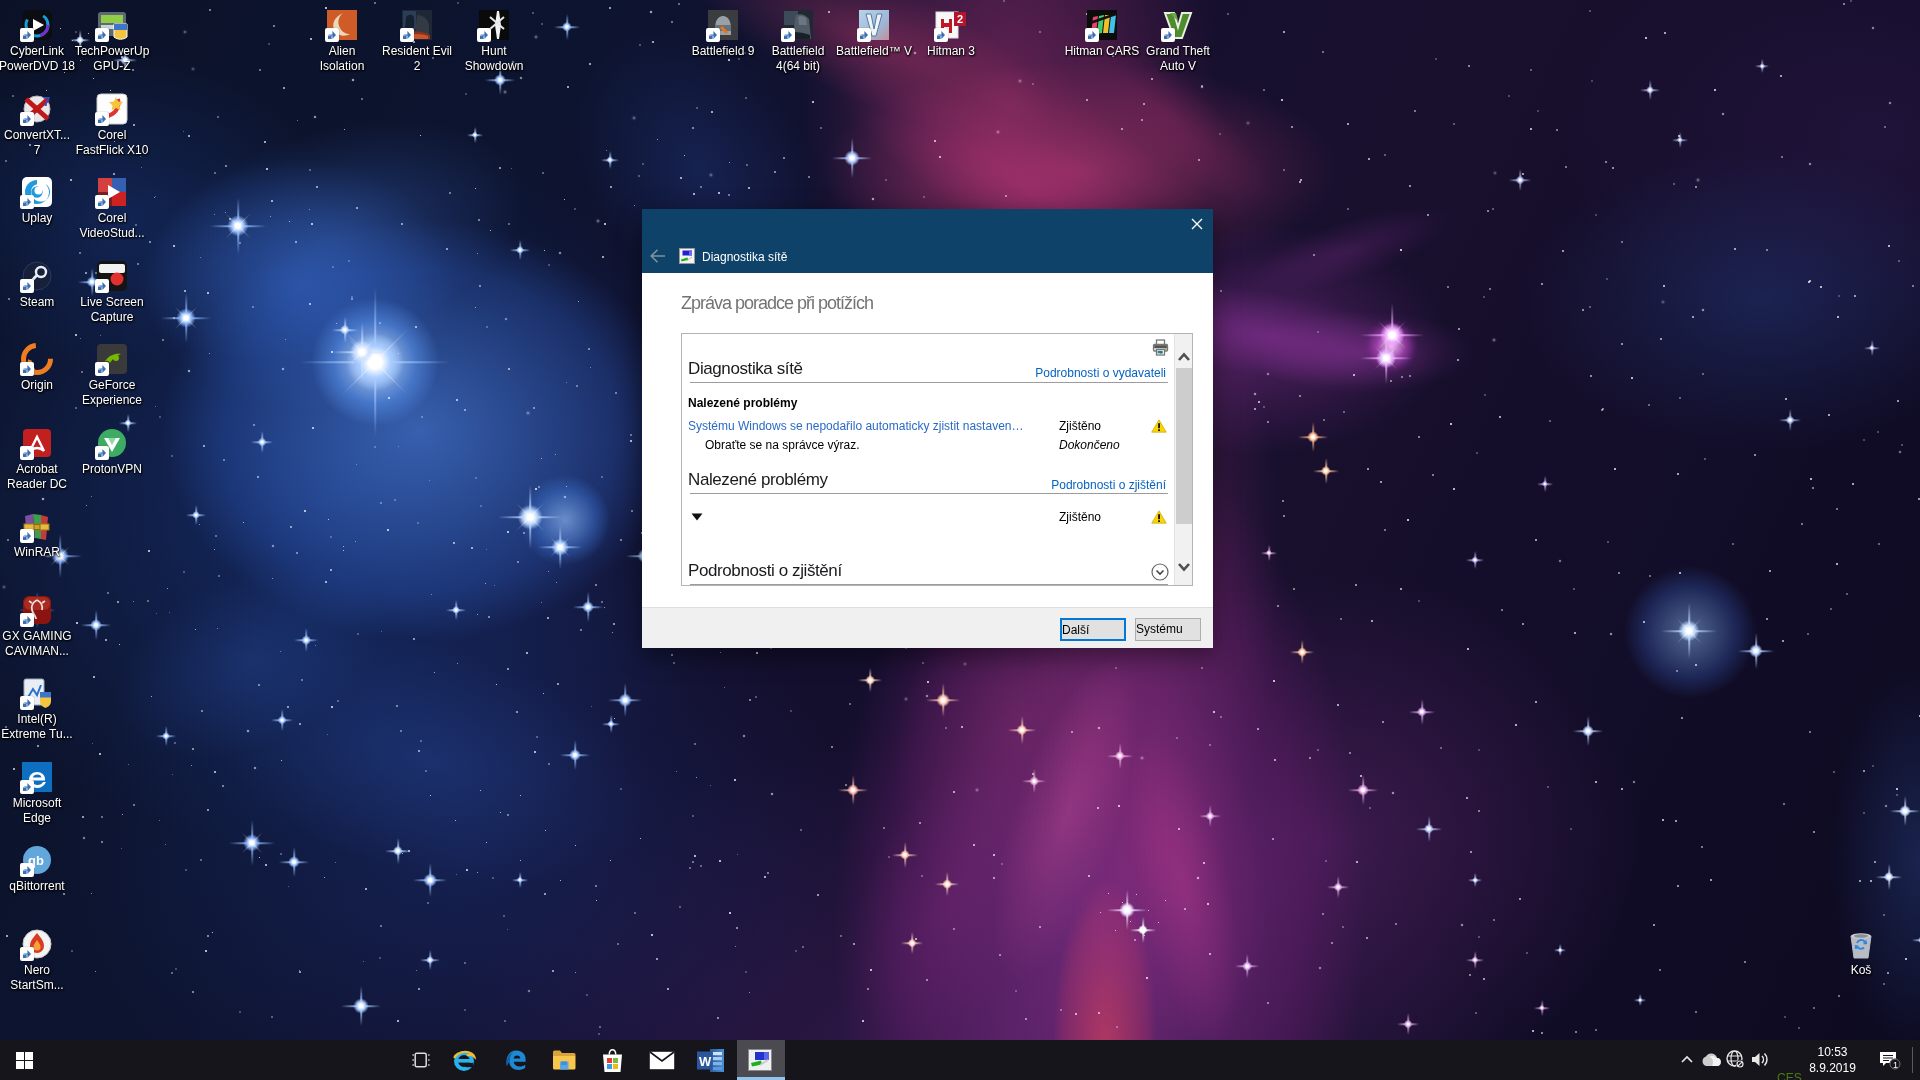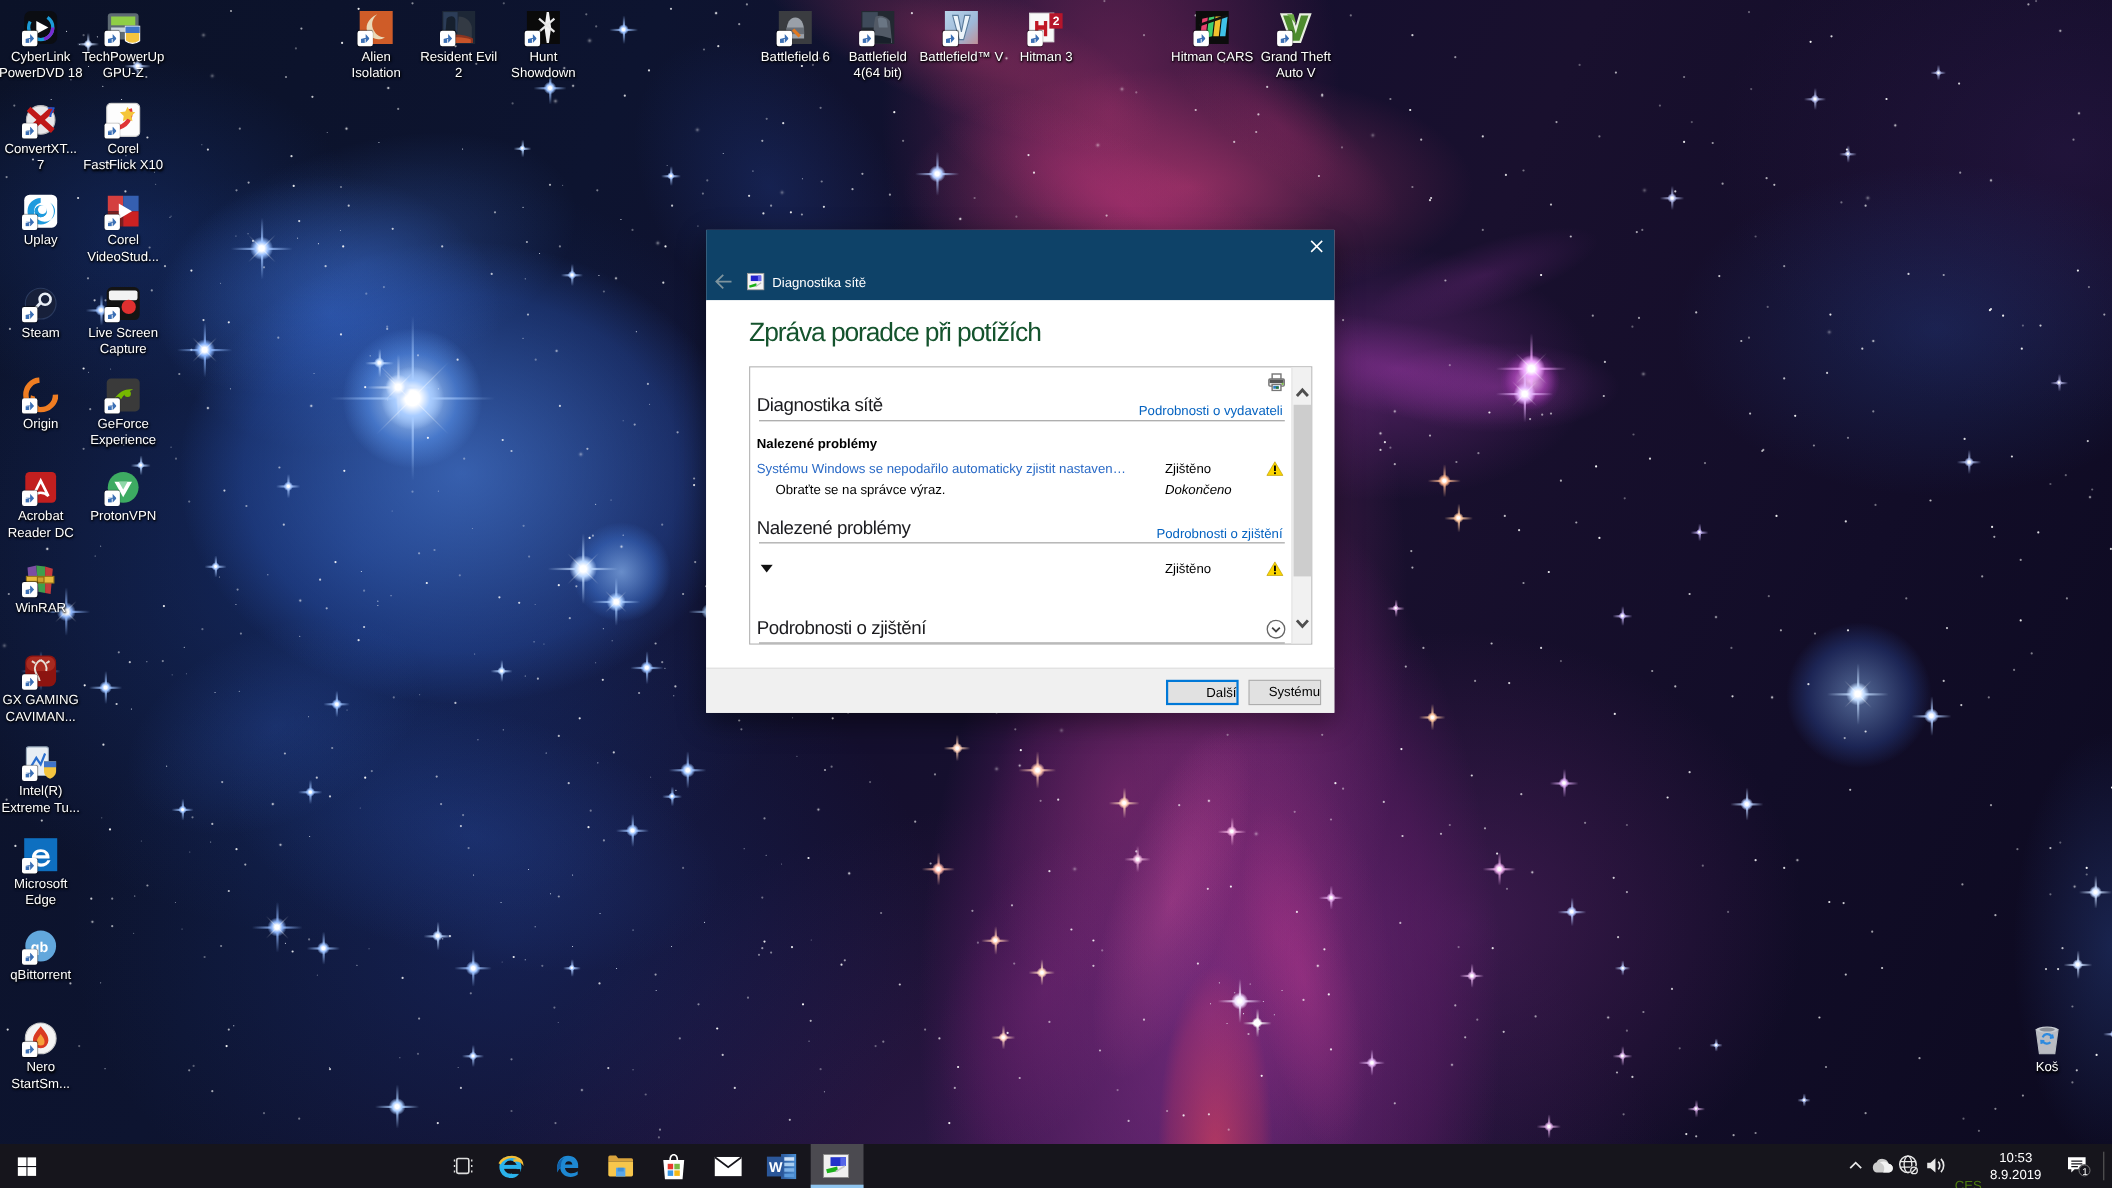--- a/index.html
+++ b/index.html
@@ -37,33 +37,33 @@
 .di .ig{position:relative;width:32px;height:32px;margin:0 auto}
 .di .lb{margin-top:3px;font-size:12px;line-height:15px;text-shadow:0 1px 2px #000,1px 1px 2px #000}
 .sc{position:absolute;left:-1px;bottom:-1px;width:14px;height:14px;background:#fff;border-radius:2px;box-shadow:0 0 1px rgba(0,0,0,.6)}
 .sc:after{content:"";position:absolute;left:3px;top:3px;width:8px;height:8px;background:#3b6fb4;clip-path:polygon(0 45%,55% 45%,55% 0,100% 50%,55% 100%,55% 55%,0 55%,0 100%,45% 100%,45% 55%)}
 
 #dlg{position:absolute;left:642px;top:209px;width:571px;height:439px;background:#fff;box-shadow:0 8px 24px rgba(0,0,0,.45)}
 #tbar{position:absolute;left:0;top:0;width:571px;height:64px;background:#0e4268}
 #xbtn{position:absolute;right:0;top:0;width:46px;height:30px}
 #tbar .ttl{position:absolute;left:60px;top:41px;font-size:12px;color:#fff}
 #body1{position:absolute;left:0;top:64px;width:571px;height:334px;background:#fff}
-#h1t{position:absolute;left:39px;top:21px;font-size:24px;line-height:18px;color:#14532d;letter-spacing:-1px}
+#h1t{position:absolute;left:39px;top:21px;font-size:18px;line-height:18px;color:#737373;letter-spacing:-1px}
 #box{position:absolute;left:39px;top:60px;width:512px;height:253px;border:1px solid #b3b3b3}
 #sbar{position:absolute;right:0;top:0;width:18px;height:251px;background:#f1f1f1;border-left:1px solid #e3e3e3}
 #thumb{position:absolute;left:1px;top:34px;width:16px;height:156px;background:#cdcdcd}
 .chev{position:absolute;left:3px;width:12px;height:12px}
 
 .bh{position:absolute;font-size:17px;line-height:17px;color:#1b1b1f;letter-spacing:-0.4px}
 .blink{position:absolute;font-size:12px;color:#0563c1;text-align:right;right:26px}
 .hr{position:absolute;left:8px;width:478px;border-top:1px solid #9c9c9c}
 .bt{position:absolute;font-size:12px;color:#000}
 .bb{font-weight:bold}
 #foot{position:absolute;left:0;top:398px;width:571px;height:41px;background:#f0f0f0;border-top:1px solid #dfdfdf}
-.btn{position:absolute;top:10px;width:66px;height:23px;background:#e1e1e1;border:1px solid #adadad;font-size:12px;font-family:"Liberation Sans",sans-serif;color:#000;text-align:right;line-height:20px}
+.btn{position:absolute;top:10px;width:66px;height:23px;background:#e1e1e1;border:1px solid #adadad;font-size:12px;font-family:"Liberation Sans",sans-serif;color:#000;text-align:left;line-height:20px}
 #btn1{left:418px;border:2px solid #0078d7}
 #btn2{left:493px}
 
 #tb{position:absolute;left:0;top:1040px;width:1920px;height:40px;background:#16151c}
 #st1{box-shadow:663px 308px 0 rgba(255,255,255,0.56),98px 148px 0 rgba(255,255,255,0.83),192px 748px 0 rgba(255,255,255,0.68),1863px 439px 0 rgba(255,255,255,0.32),888px 856px 0 rgba(255,255,255,0.35),185px 869px 0 rgba(255,255,255,0.34),1158px 253px 0 rgba(255,255,255,0.92),1291px 126px 0 rgba(255,255,255,0.68),812px 101px 0 rgba(255,255,255,0.93),95px 272px 0 rgba(255,255,255,0.49),295px 241px 0 rgba(255,255,255,0.67),1147px 370px 0 rgba(255,255,255,0.37),1169px 384px 0 rgba(255,255,255,0.54),1121px 128px 0 rgba(255,255,255,0.67),1267px 421px 0 rgba(255,255,255,0.62),1088px 875px 0 rgba(255,255,255,0.81),953px 928px 0 rgba(255,255,255,0.54),508px 368px 0 rgba(255,255,255,0.75),499px 167px 0 rgba(255,255,255,0.67),1075px 1013px 0 rgba(255,255,255,0.87),1493px 919px 0 rgba(255,255,255,0.49),149px 241px 0 rgba(255,255,255,0.63),337px 700px 0 rgba(255,255,255,0.4),1001px 863px 0 rgba(255,255,255,0.33),1368px 158px 0 rgba(255,255,255,0.8),1173px 642px 0 rgba(255,255,255,0.52),717px 1017px 0 rgba(255,255,255,0.68),934px 140px 0 rgba(255,255,255,0.85),552px 970px 0 rgba(255,255,255,0.75),133px 124px 0 rgba(255,255,255,0.78),634px 912px 0 rgba(255,255,255,0.48),790px 710px 0 rgba(255,255,255,0.31),945px 727px 0 rgba(255,255,255,0.41),239px 1011px 0 rgba(255,255,255,0.34),1573px 588px 0 rgba(255,255,255,0.38),507px 814px 0 rgba(255,255,255,0.55),1784px 1016px 0 rgba(255,255,255,0.35),919px 822px 0 rgba(255,255,255,0.66),1809px 280px 0 rgba(255,255,255,0.83),1769px 570px 0 rgba(255,255,255,0.76),734px 779px 0 rgba(255,255,255,0.92),309px 169px 0 rgba(255,255,255,0.41),475px 477px 0 rgba(255,255,255,0.31),1702px 373px 0 rgba(255,255,255,0.47),8px 298px 0 rgba(255,255,255,0.57),756px 652px 0 rgba(255,255,255,0.92),1414px 110px 0 rgba(255,255,255,0.6),1783px 803px 0 rgba(255,255,255,0.56),807px 212px 0 rgba(255,255,255,0.61),820px 127px 0 rgba(255,255,255,0.42),427px 902px 0 rgba(255,255,255,0.41),696px 107px 0 rgba(255,255,255,0.37),1160px 309px 0 rgba(255,255,255,0.65),744px 52px 0 rgba(255,255,255,0.35),425px 770px 0 rgba(255,255,255,0.4),516px 711px 0 rgba(255,255,255,0.69),971px 251px 0 rgba(255,255,255,0.37),999px 954px 0 rgba(255,255,255,0.61),638px 175px 0 rgba(255,255,255,0.39),1535px 701px 0 rgba(255,255,255,0.78),980px 330px 0 rgba(255,255,255,0.64),420px 740px 0 rgba(255,255,255,0.4),1112px 55px 0 rgba(255,255,255,0.79),610px 186px 0 rgba(255,255,255,0.75),534px 751px 0 rgba(255,255,255,0.89),728px 456px 0 rgba(255,255,255,0.65),1595px 1029px 0 rgba(255,255,255,0.51),456px 399px 0 rgba(255,255,255,0.82),1675px 820px 0 rgba(255,255,255,0.78),464px 409px 0 rgba(255,255,255,0.64),728px 59px 0 rgba(255,255,255,0.94),1618px 572px 0 rgba(255,255,255,0.61),396px 705px 0 rgba(255,255,255,0.59),1919px 715px 0 rgba(255,255,255,0.92),746px 164px 0 rgba(255,255,255,0.44),464px 962px 0 rgba(255,255,255,0.43),418px 988px 0 rgba(255,255,255,0.71),1843px 3px 0 rgba(255,255,255,0.61),1337px 704px 0 rgba(255,255,255,0.82),173px 245px 0 rgba(255,255,255,0.89),1602px 408px 0 rgba(255,255,255,0.61),365px 888px 0 rgba(255,255,255,0.81),680px 177px 0 rgba(255,255,255,0.82),1478px 810px 0 rgba(255,255,255,0.6),1522px 173px 0 rgba(255,255,255,0.77),348px 260px 0 rgba(255,255,255,0.32),1209px 953px 0 rgba(255,255,255,0.82),299px 971px 0 rgba(255,255,255,0.73),717px 319px 0 rgba(255,255,255,0.66),268px 43px 0 rgba(255,255,255,0.31),1487px 210px 0 rgba(255,255,255,0.64),1912px 285px 0 rgba(255,255,255,0.58),1785px 398px 0 rgba(255,255,255,0.84),432px 57px 0 rgba(255,255,255,0.46),599px 1026px 0 rgba(255,255,255,0.46),1201px 667px 0 rgba(255,255,255,0.47),858px 268px 0 rgba(255,255,255,0.34),1515px 724px 0 rgba(255,255,255,0.88),1356px 861px 0 rgba(255,255,255,0.84),1798px 1027px 0 rgba(255,255,255,0.38),310px 38px 0 rgba(255,255,255,0.87),1590px 375px 0 rgba(255,255,255,0.7),1589px 306px 0 rgba(255,255,255,0.41),969px 246px 0 rgba(255,255,255,0.66),667px 988px 0 rgba(255,255,255,0.81),217px 116px 0 rgba(255,255,255,0.46),567px 86px 0 rgba(255,255,255,0.8),1039px 926px 0 rgba(255,255,255,0.67),1556px 129px 0 rgba(255,255,255,0.59),1254px 408px 0 rgba(255,255,255,0.75),926px 979px 0 rgba(255,255,255,0.63),507px 531px 0 rgba(255,255,255,0.9),1828px 414px 0 rgba(255,255,255,0.85),280px 853px 0 rgba(255,255,255,0.38),905px 647px 0 rgba(255,255,255,0.35),492px 877px 0 rgba(255,255,255,0.35),1371px 620px 0 rgba(255,255,255,0.81),1837px 316px 0 rgba(255,255,255,0.91),1317px 749px 0 rgba(255,255,255,0.39),1808px 281px 0 rgba(255,255,255,0.93),449px 192px 0 rgba(255,255,255,0.56),997px 333px 0 rgba(255,255,255,0.94),1704px 458px 0 rgba(255,255,255,0.4),883px 827px 0 rgba(255,255,255,0.52),400px 730px 0 rgba(255,255,255,0.51),1478px 749px 0 rgba(255,255,255,0.31),1134px 939px 0 rgba(255,255,255,0.59),37px 787px 0 rgba(255,255,255,0.52),1277px 605px 0 rgba(255,255,255,0.63),131px 231px 0 rgba(255,255,255,0.94),1614px 468px 0 rgba(255,255,255,0.93),214px 172px 0 rgba(255,255,255,0.47),81px 371px 0 rgba(255,255,255,0.48),265px 864px 0 rgba(255,255,255,0.85),1384px 529px 0 rgba(255,255,255,0.56),1098px 1012px 0 rgba(255,255,255,0.76),183px 571px 0 rgba(255,255,255,0.34),1409px 375px 0 rgba(255,255,255,0.58),148px 550px 0 rgba(255,255,255,0.91),1299px 181px 0 rgba(255,255,255,0.82),171px 455px 0 rgba(255,255,255,0.34),1766px 249px 0 rgba(255,255,255,0.59),694px 855px 0 rgba(255,255,255,0.9),548px 264px 0 rgba(255,255,255,0.33),1453px 488px 0 rgba(255,255,255,0.91),330px 536px 0 rgba(255,255,255,0.33),413px 638px 0 rgba(255,255,255,0.71),1087px 421px 0 rgba(255,255,255,0.49),1024px 364px 0 rgba(255,255,255,0.48),1645px 37px 0 rgba(255,255,255,0.95),75px 31px 0 rgba(255,255,255,0.31),1035px 388px 0 rgba(255,255,255,0.63),503px 915px 0 rgba(255,255,255,0.37),1677px 885px 0 rgba(255,255,255,0.73),1118px 805px 0 rgba(255,255,255,0.93),630px 440px 0 rgba(255,255,255,0.94),701px 406px 0 rgba(255,255,255,0.84),1447px 286px 0 rgba(255,255,255,0.56),711px 111px 0 rgba(255,255,255,0.84),29px 144px 0 rgba(255,255,255,0.71),1801px 523px 0 rgba(255,255,255,0.58),113px 173px 0 rgba(255,255,255,0.73),780px 577px 0 rgba(255,255,255,0.69),1418px 600px 0 rgba(255,255,255,0.33),379px 322px 0 rgba(255,255,255,0.47),7px 539px 0 rgba(255,255,255,0.54),673px 662px 0 rgba(255,255,255,0.46),1807px 633px 0 rgba(255,255,255,0.44),374px 2px 0 rgba(255,255,255,0.52),171px 972px 0 rgba(255,255,255,0.48),1343px 411px 0 rgba(255,255,255,0.46),1589px 10px 0 rgba(255,255,255,0.36),1673px 183px 0 rgba(255,255,255,0.39),1201px 85px 0 rgba(255,255,255,0.56),613px 623px 0 rgba(255,255,255,0.71),173px 317px 0 rgba(255,255,255,0.73),1466px 797px 0 rgba(255,255,255,0.8),1475px 1012px 0 rgba(255,255,255,0.4),1483px 296px 0 rgba(255,255,255,0.33),1710px 879px 0 rgba(255,255,255,0.78),1663px 285px 0 rgba(255,255,255,0.89),1541px 1032px 0 rgba(255,255,255,0.67),1664px 32px 0 rgba(255,255,255,0.84),1196px 470px 0 rgba(255,255,255,0.36),85px 272px 0 rgba(255,255,255,0.71),214px 771px 0 rgba(255,255,255,0.84),1143px 103px 0 rgba(255,255,255,0.71),1282px 500px 0 rgba(255,255,255,0.62),6px 935px 0 rgba(255,255,255,0.82),1532px 1030px 0 rgba(255,255,255,0.88),188px 135px 0 rgba(255,255,255,0.78),970px 516px 0 rgba(255,255,255,0.83),1732px 543px 0 rgba(255,255,255,0.45),1549px 420px 0 rgba(255,255,255,0.45),1331px 942px 0 rgba(255,255,255,0.62),783px 157px 0 rgba(255,255,255,0.61),1400px 588px 0 rgba(255,255,255,0.8),1263px 406px 0 rgba(255,255,255,0.35),301px 679px 0 rgba(255,255,255,0.47),1522px 623px 0 rgba(255,255,255,0.7),273px 25px 0 rgba(255,255,255,0.61),994px 550px 0 rgba(255,255,255,0.93),203px 445px 0 rgba(255,255,255,0.74),595px 584px 0 rgba(255,255,255,0.6),955px 242px 0 rgba(255,255,255,0.95),1124px 408px 0 rgba(255,255,255,0.5),175px 968px 0 rgba(255,255,255,0.31),939px 156px 0 rgba(255,255,255,0.83),920px 550px 0 rgba(255,255,255,0.55),1877px 431px 0 rgba(255,255,255,0.35),184px 290px 0 rgba(255,255,255,0.79),536px 736px 0 rgba(255,255,255,0.39),1679px 572px 0 rgba(255,255,255,0.88),1440px 747px 0 rgba(255,255,255,0.45),1838px 995px 0 rgba(255,255,255,0.56),325px 7px 0 rgba(255,255,255,0.92),1395px 923px 0 rgba(255,255,255,0.56),1489px 288px 0 rgba(255,255,255,0.57),770px 647px 0 rgba(255,255,255,0.38),678px 3px 0 rgba(255,255,255,0.51),692px 815px 0 rgba(255,255,255,0.38),1897px 400px 0 rgba(255,255,255,0.76),1846px 593px 0 rgba(255,255,255,0.46),133px 804px 0 rgba(255,255,255,0.55),1781px 156px 0 rgba(255,255,255,0.53),876px 563px 0 rgba(255,255,255,0.86),574px 208px 0 rgba(255,255,255,0.33),1355px 584px 0 rgba(255,255,255,0.71),304px 510px 0 rgba(255,255,255,0.93),893px 646px 0 rgba(255,255,255,0.42),764px 876px 0 rgba(255,255,255,0.87),1662px 819px 0 rgba(255,255,255,0.89),1134px 416px 0 rgba(255,255,255,0.77),101px 841px 0 rgba(255,255,255,0.59),1541px 283px 0 rgba(255,255,255,0.72),586px 994px 0 rgba(255,255,255,0.33),1898px 260px 0 rgba(255,255,255,0.41),849px 703px 0 rgba(255,255,255,0.48),523px 532px 0 rgba(255,255,255,0.56),488px 616px 0 rgba(255,255,255,0.61),1369px 807px 0 rgba(255,255,255,0.38),1317px 331px 0 rgba(255,255,255,0.35),1025px 1018px 0 rgba(255,255,255,0.66),927px 681px 0 rgba(255,255,255,0.95),921px 875px 0 rgba(255,255,255,0.39),394px 499px 0 rgba(255,255,255,0.36),700px 186px 0 rgba(255,255,255,0.51),754px 529px 0 rgba(255,255,255,0.83),413px 41px 0 rgba(255,255,255,0.79),845px 784px 0 rgba(255,255,255,0.57),1073px 430px 0 rgba(255,255,255,0.54),692px 127px 0 rgba(255,255,255,0.62),1176px 737px 0 rgba(255,255,255,0.38),1030px 442px 0 rgba(255,255,255,0.36),1836px 508px 0 rgba(255,255,255,0.55),1322px 913px 0 rgba(255,255,255,0.58),639px 44px 0 rgba(255,255,255,0.38),870px 969px 0 rgba(255,255,255,0.93),1003px 0px 0 rgba(255,255,255,0.35),1905px 958px 0 rgba(255,255,255,0.93),508px 223px 0 rgba(255,255,255,0.45),311px 223px 0 rgba(255,255,255,0.91),1478px 936px 0 rgba(255,255,255,0.36),1591px 80px 0 rgba(255,255,255,0.3),257px 476px 0 rgba(255,255,255,0.67),76px 622px 0 rgba(255,255,255,0.93),1283px 515px 0 rgba(255,255,255,0.64),895px 229px 0 rgba(255,255,255,0.36),615px 392px 0 rgba(255,255,255,0.55),457px 2px 0 rgba(255,255,255,0.31),617px 943px 0 rgba(255,255,255,0.48),647px 496px 0 rgba(255,255,255,0.61),480px 505px 0 rgba(255,255,255,0.32),843px 629px 0 rgba(255,255,255,0.34),397px 1020px 0 rgba(255,255,255,0.88),1325px 860px 0 rgba(255,255,255,0.35),466px 869px 0 rgba(255,255,255,0.9),464px 1009px 0 rgba(255,255,255,0.32),692px 861px 0 rgba(255,255,255,0.54),811px 405px 0 rgba(255,255,255,0.3),598px 1033px 0 rgba(255,255,255,0.34),1015px 410px 0 rgba(255,255,255,0.5),1679px 397px 0 rgba(255,255,255,0.45),453px 542px 0 rgba(255,255,255,0.79),604px 223px 0 rgba(255,255,255,0.92),1015px 383px 0 rgba(255,255,255,0.88),993px 854px 0 rgba(255,255,255,0.89),115px 299px 0 rgba(255,255,255,0.9),111px 436px 0 rgba(255,255,255,0.32),1220px 290px 0 rgba(255,255,255,0.57),1453px 123px 0 rgba(255,255,255,0.42),920px 643px 0 rgba(255,255,255,0.78),162px 339px 0 rgba(255,255,255,0.51),379px 957px 0 rgba(255,255,255,0.32),1360px 775px 0 rgba(255,255,255,0.85),679px 906px 0 rgba(255,255,255,0.41),5px 160px 0 rgba(255,255,255,0.48),719px 860px 0 rgba(255,255,255,0.92),253px 424px 0 rgba(255,255,255,0.55),1574px 632px 0 rgba(255,255,255,0.83),885px 179px 0 rgba(255,255,255,0.33),969px 400px 0 rgba(255,255,255,0.54),1883px 914px 0 rgba(255,255,255,0.43),745px 971px 0 rgba(255,255,255,0.32),841px 507px 0 rgba(255,255,255,0.83),1570px 828px 0 rgba(255,255,255,0.33),71px 950px 0 rgba(255,255,255,0.34),1884px 126px 0 rgba(255,255,255,0.47),1530px 128px 0 rgba(255,255,255,0.88),694px 743px 0 rgba(255,255,255,0.48),1263px 89px 0 rgba(255,255,255,0.47),1467px 648px 0 rgba(255,255,255,0.9),609px 7px 0 rgba(255,255,255,0.77),1219px 133px 0 rgba(255,255,255,0.32),478px 219px 0 rgba(255,255,255,0.61),953px 791px 0 rgba(255,255,255,0.81),1870px 880px 0 rgba(255,255,255,0.83),271px 1016px 0 rgba(255,255,255,0.42),1643px 621px 0 rgba(255,255,255,0.83),1582px 309px 0 rgba(255,255,255,0.69),671px 654px 0 rgba(255,255,255,0.6),1605px 161px 0 rgba(255,255,255,0.63),802px 327px 0 rgba(255,255,255,0.46),132px 69px 0 rgba(255,255,255,0.61),1115px 667px 0 rgba(255,255,255,0.4),873px 215px 0 rgba(255,255,255,0.94),542px 172px 0 rgba(255,255,255,0.44),862px 1020px 0 rgba(255,255,255,0.94),915px 354px 0 rgba(255,255,255,0.45),853px 943px 0 rgba(255,255,255,0.7),1380px 481px 0 rgba(255,255,255,0.79),1734px 248px 0 rgba(255,255,255,0.81),601px 601px 0 rgba(255,255,255,0.48),548px 763px 0 rgba(255,255,255,0.47),533px 407px 0 rgba(255,255,255,0.59),380px 502px 0 rgba(255,255,255,0.45),576px 385px 0 rgba(255,255,255,0.51),811px 515px 0 rgba(255,255,255,0.95),1039px 473px 0 rgba(255,255,255,0.72),205px 950px 0 rgba(255,255,255,0.94),209px 9px 0 rgba(255,255,255,0.61),1677px 473px 0 rgba(255,255,255,0.85),1872px 765px 0 rgba(255,255,255,0.33),601px 476px 0 rgba(255,255,255,0.38),388px 397px 0 rgba(255,255,255,0.9),762px 364px 0 rgba(255,255,255,0.59),532px 12px 0 rgba(255,255,255,0.37),1220px 716px 0 rgba(255,255,255,0.44),755px 696px 0 rgba(255,255,255,0.39),417px 522px 0 rgba(255,255,255,0.32),1499px 416px 0 rgba(255,255,255,0.83),1676px 670px 0 rgba(255,255,255,0.57),761px 379px 0 rgba(255,255,255,0.7),159px 416px 0 rgba(255,255,255,0.32),1015px 990px 0 rgba(255,255,255,0.34),207px 809px 0 rgba(255,255,255,0.73),316px 186px 0 rgba(255,255,255,0.72),814px 555px 0 rgba(255,255,255,0.57),580px 629px 0 rgba(255,255,255,0.57),105px 639px 0 rgba(255,255,255,0.78),1809px 731px 0 rgba(255,255,255,0.57),37px 745px 0 rgba(255,255,255,0.72),800px 829px 0 rgba(255,255,255,0.43),12px 889px 0 rgba(255,255,255,0.89),867px 232px 0 rgba(255,255,255,0.83),831px 746px 0 rgba(255,255,255,0.6),332px 266px 0 rgba(255,255,255,0.31),1129px 291px 0 rgba(255,255,255,0.72),1863px 812px 0 rgba(255,255,255,0.36),1274px 759px 0 rgba(255,255,255,0.78),351px 298px 0 rgba(255,255,255,0.53),331px 351px 0 rgba(255,255,255,0.9),222px 785px 0 rgba(255,255,255,0.62),1648px 404px 0 rgba(255,255,255,0.5),1714px 89px 0 rgba(255,255,255,0.93),988px 644px 0 rgba(255,255,255,0.33),1896px 794px 0 rgba(255,255,255,0.36),1458px 328px 0 rgba(255,255,255,0.72),1754px 454px 0 rgba(255,255,255,0.7),1258px 401px 0 rgba(255,255,255,0.84),374px 446px 0 rgba(255,255,255,0.33),1060px 320px 0 rgba(255,255,255,0.55),252px 306px 0 rgba(255,255,255,0.46),1484px 394px 0 rgba(255,255,255,0.33),1151px 78px 0 rgba(255,255,255,0.73),663px 241px 0 rgba(255,255,255,0.55),933px 627px 0 rgba(255,255,255,0.72),631px 510px 0 rgba(255,255,255,0.58),1349px 752px 0 rgba(255,255,255,0.59),897px 366px 0 rgba(255,255,255,0.32),1267px 1002px 0 rgba(255,255,255,0.6),915px 938px 0 rgba(255,255,255,0.84),1659px 969px 0 rgba(255,255,255,0.56),137px 263px 0 rgba(255,255,255,0.53),748px 187px 0 rgba(255,255,255,0.82),1032px 83px 0 rgba(255,255,255,0.33),266px 168px 0 rgba(255,255,255,0.9),642px 163px 0 rgba(255,255,255,0.34),1032px 773px 0 rgba(255,255,255,0.72),1606px 278px 0 rgba(255,255,255,0.32),135px 224px 0 rgba(255,255,255,0.43),1813px 1007px 0 rgba(255,255,255,0.49),1660px 338px 0 rgba(255,255,255,0.75),1476px 452px 0 rgba(255,255,255,0.34),718px 516px 0 rgba(255,255,255,0.4),1836px 563px 0 rgba(255,255,255,0.89),934px 294px 0 rgba(255,255,255,0.47),1883px 983px 0 rgba(255,255,255,0.44),538px 486px 0 rgba(255,255,255,0.51),75px 407px 0 rgba(255,255,255,0.42),330px 569px 0 rgba(255,255,255,0.74),1833px 771px 0 rgba(255,255,255,0.41),1607px 541px 0 rgba(255,255,255,0.37),1086px 99px 0 rgba(255,255,255,0.71),736px 927px 0 rgba(255,255,255,0.66),1187px 214px 0 rgba(255,255,255,0.46),1097px 807px 0 rgba(255,255,255,0.78),760px 542px 0 rgba(255,255,255,0.54),755px 299px 0 rgba(255,255,255,0.53),1565px 166px 0 rgba(255,255,255,0.59),361px 98px 0 rgba(255,255,255,0.49),1056px 519px 0 rgba(255,255,255,0.5),1782px 640px 0 rgba(255,255,255,0.78),1530px 69px 0 rgba(255,255,255,0.44),595px 885px 0 rgba(255,255,255,0.57),745px 97px 0 rgba(255,255,255,0.39),465px 93px 0 rgba(255,255,255,0.31),5px 726px 0 rgba(255,255,255,0.5),1071px 731px 0 rgba(255,255,255,0.65),846px 616px 0 rgba(255,255,255,0.68),418px 750px 0 rgba(255,255,255,0.71),972px 324px 0 rgba(255,255,255,0.39),1918px 498px 0 rgba(255,255,255,0.76),923px 196px 0 rgba(255,255,255,0.34),296px 552px 0 rgba(255,255,255,0.56),541px 23px 0 rgba(255,255,255,0.34),1681px 717px 0 rgba(255,255,255,0.69),1184px 908px 0 rgba(255,255,255,0.69),1060px 1009px 0 rgba(255,255,255,0.46),1850px 0px 0 rgba(255,255,255,0.33),1088px 51px 0 rgba(255,255,255,0.56),486px 326px 0 rgba(255,255,255,0.34),1595px 214px 0 rgba(255,255,255,0.31),1128px 403px 0 rgba(255,255,255,0.39),408px 850px 0 rgba(255,255,255,0.83),357px 633px 0 rgba(255,255,255,0.34),1281px 99px 0 rgba(255,255,255,0.95),1483px 978px 0 rgba(255,255,255,0.77),13px 768px 0 rgba(255,255,255,0.85),1526px 952px 0 rgba(255,255,255,0.35),1342px 926px 0 rgba(255,255,255,0.41),215px 535px 0 rgba(255,255,255,0.45),79px 252px 0 rgba(255,255,255,0.52),1535px 539px 0 rgba(255,255,255,0.76),544px 893px 0 rgba(255,255,255,0.75),1878px 543px 0 rgba(255,255,255,0.49),1901px 444px 0 rgba(255,255,255,0.36),1039px 31px 0 rgba(255,255,255,0.41),1852px 483px 0 rgba(255,255,255,0.85),415px 326px 0 rgba(255,255,255,0.78),669px 393px 0 rgba(255,255,255,0.87),672px 489px 0 rgba(255,255,255,0.55),1744px 961px 0 rgba(255,255,255,0.61),1086px 13px 0 rgba(255,255,255,0.86),895px 478px 0 rgba(255,255,255,0.67),630px 434px 0 rgba(255,255,255,0.55),1198px 159px 0 rgba(255,255,255,0.67),351px 296px 0 rgba(255,255,255,0.32),229px 218px 0 rgba(255,255,255,0.7),331px 706px 0 rgba(255,255,255,0.94),1435px 58px 0 rgba(255,255,255,0.32),283px 87px 0 rgba(255,255,255,0.75),1508px 95px 0 rgba(255,255,255,0.34),1209px 744px 0 rgba(255,255,255,0.43),1678px 135px 0 rgba(255,255,255,0.87),1547px 786px 0 rgba(255,255,255,0.37),421px 416px 0 rgba(255,255,255,0.37),70px 179px 0 rgba(255,255,255,0.84),1293px 588px 0 rgba(255,255,255,0.61),271px 200px 0 rgba(255,255,255,0.81),1323px 419px 0 rgba(255,255,255,0.49),689px 867px 0 rgba(255,255,255,0.47),718px 525px 0 rgba(255,255,255,0.9),99px 753px 0 rgba(255,255,255,0.89),1575px 1031px 0 rgba(255,255,255,0.61),589px 63px 0 rgba(255,255,255,0.81),63px 893px 0 rgba(255,255,255,0.64),201px 710px 0 rgba(255,255,255,0.6),98px 443px 0 rgba(255,255,255,0.76),1695px 186px 0 rgba(255,255,255,0.67),588px 348px 0 rgba(255,255,255,0.58),1072px 413px 0 rgba(255,255,255,0.49),1537px 110px 0 rgba(255,255,255,0.3),1005px 195px 0 rgba(255,255,255,0.62),1631px 377px 0 rgba(255,255,255,0.93),1213px 711px 0 rgba(255,255,255,0.92),1055px 533px 0 rgba(255,255,255,0.68),325px 581px 0 rgba(255,255,255,0.83),1432px 474px 0 rgba(255,255,255,0.62),225px 165px 0 rgba(255,255,255,0.62),1427px 214px 0 rgba(255,255,255,0.71),728px 194px 0 rgba(255,255,255,0.56),808px 176px 0 rgba(255,255,255,0.57),1322px 51px 0 rgba(255,255,255,0.54),620px 539px 0 rgba(255,255,255,0.58),1116px 1026px 0 rgba(255,255,255,0.41),1810px 478px 0 rgba(255,255,255,0.91),259px 69px 0 rgba(255,255,255,0.53),669px 318px 0 rgba(255,255,255,0.86),922px 662px 0 rgba(255,255,255,0.41),898px 526px 0 rgba(255,255,255,0.68),258px 684px 0 rgba(255,255,255,0.6),1812px 487px 0 rgba(255,255,255,0.63),547px 617px 0 rgba(255,255,255,0.79),1692px 316px 0 rgba(255,255,255,0.77),507px 668px 0 rgba(255,255,255,0.69),713px 329px 0 rgba(255,255,255,0.45),387px 529px 0 rgba(255,255,255,0.93),1492px 208px 0 rgba(255,255,255,0.41),1347px 208px 0 rgba(255,255,255,0.43),309px 303px 0 rgba(255,255,255,0.82),1501px 609px 0 rgba(255,255,255,0.58),401px 223px 0 rgba(255,255,255,0.71),218px 575px 0 rgba(255,255,255,0.43),795px 950px 0 rgba(255,255,255,0.32),817px 894px 0 rgba(255,255,255,0.75),1024px 606px 0 rgba(255,255,255,0.6),290px 526px 0 rgba(255,255,255,0.69),828px 11px 0 rgba(255,255,255,0.78),1859px 880px 0 rgba(255,255,255,0.76),1203px 862px 0 rgba(255,255,255,0.85),1367px 468px 0 rgba(255,255,255,0.74),1313px 254px 0 rgba(255,255,255,0.6),641px 532px 0 rgba(255,255,255,0.71),200px 859px 0 rgba(255,255,255,0.46),819px 320px 0 rgba(255,255,255,0.46),867px 988px 0 rgba(255,255,255,0.6),1272px 838px 0 rgba(255,255,255,0.64),1353px 374px 0 rgba(255,255,255,0.88),671px 21px 0 rgba(255,255,255,0.55),1003px 217px 0 rgba(255,255,255,0.32),1112px 446px 0 rgba(255,255,255,0.4),1601px 409px 0 rgba(255,255,255,0.64),207px 935px 0 rgba(255,255,255,0.65),1469px 974px 0 rgba(255,255,255,0.63),1309px 757px 0 rgba(255,255,255,0.64),840px 935px 0 rgba(255,255,255,0.44),1401px 376px 0 rgba(255,255,255,0.56),1562px 250px 0 rgba(255,255,255,0.77),1257px 728px 0 rgba(255,255,255,0.71),517px 561px 0 rgba(255,255,255,0.55),125px 27px 0 rgba(255,255,255,0.35),1874px 861px 0 rgba(255,255,255,0.71),1382px 721px 0 rgba(255,255,255,0.68),223px 459px 0 rgba(255,255,255,0.5),820px 448px 0 rgba(255,255,255,0.95),802px 946px 0 rgba(255,255,255,0.44),264px 141px 0 rgba(255,255,255,0.83),1299px 395px 0 rgba(255,255,255,0.6),1151px 462px 0 rgba(255,255,255,0.83),299px 723px 0 rgba(255,255,255,0.73),1701px 846px 0 rgba(255,255,255,0.6),602px 256px 0 rgba(255,255,255,0.81),961px 726px 0 rgba(255,255,255,0.81),471px 547px 0 rgba(255,255,255,0.76),1407px 519px 0 rgba(255,255,255,0.94),1390px 380px 0 rgba(255,255,255,0.61),1649px 575px 0 rgba(255,255,255,0.53),1340px 618px 0 rgba(255,255,255,0.51),993px 877px 0 rgba(255,255,255,0.71),174px 742px 0 rgba(255,255,255,0.4),620px 788px 0 rgba(255,255,255,0.34),1695px 664px 0 rgba(255,255,255,0.81),287px 706px 0 rgba(255,255,255,0.71),30px 23px 0 rgba(255,255,255,0.44),147px 600px 0 rgba(255,255,255,0.46),207px 292px 0 rgba(255,255,255,0.86),380px 925px 0 rgba(255,255,255,0.53),312px 427px 0 rgba(255,255,255,0.89),1621px 343px 0 rgba(255,255,255,0.7),1409px 185px 0 rgba(255,255,255,0.73),1830px 608px 0 rgba(255,255,255,0.43),1418px 436px 0 rgba(255,255,255,0.65),1519px 898px 0 rgba(255,255,255,0.74),239px 242px 0 rgba(255,255,255,0.47),479px 285px 0 rgba(255,255,255,0.61),1141px 119px 0 rgba(255,255,255,0.61),1854px 295px 0 rgba(255,255,255,0.76),504px 1020px 0 rgba(255,255,255,0.41),1227px 13px 0 rgba(255,255,255,0.4),656px 958px 0 rgba(255,255,255,0.75),1019px 607px 0 rgba(255,255,255,0.85),767px 872px 0 rgba(255,255,255,0.57),1384px 154px 0 rgba(255,255,255,0.42),738px 58px 0 rgba(255,255,255,0.31),93px 676px 0 rgba(255,255,255,0.83),192px 991px 0 rgba(255,255,255,0.62),1838px 295px 0 rgba(255,255,255,0.32),1470px 851px 0 rgba(255,255,255,0.71),693px 193px 0 rgba(255,255,255,0.86),749px 699px 0 rgba(255,255,255,0.61),1076px 431px 0 rgba(255,255,255,0.48),700px 865px 0 rgba(255,255,255,0.46),107px 592px 0 rgba(255,255,255,0.49),1695px 1011px 0 rgba(255,255,255,0.56),1031px 556px 0 rgba(255,255,255,0.87),706px 416px 0 rgba(255,255,255,0.73),1621px 241px 0 rgba(255,255,255,0.52),649px 612px 0 rgba(255,255,255,0.38),1300px 179px 0 rgba(255,255,255,0.81),82px 816px 0 rgba(255,255,255,0.77),1813px 831px 0 rgba(255,255,255,0.65),101px 816px 0 rgba(255,255,255,0.5),12px 95px 0 rgba(255,255,255,0.42),1887px 972px 0 rgba(255,255,255,0.7),1347px 123px 0 rgba(255,255,255,0.81),1863px 770px 0 rgba(255,255,255,0.7),1283px 169px 0 rgba(255,255,255,0.44),1366px 937px 0 rgba(255,255,255,0.71),356px 207px 0 rgba(255,255,255,0.73)}
 #st2{box-shadow:1780px 75px 0px rgba(255,255,255,0.8),1872px 27px 1px rgba(255,255,255,0.78),1610px 633px 1px rgba(255,255,255,0.85),1766px 618px 0px rgba(255,255,255,0.71),652px 41px 0px rgba(255,255,255,0.8),1019px 80px 2px rgba(255,255,255,0.94),1178px 828px 0px rgba(255,255,255,0.81),1392px 792px 1px rgba(255,255,255,0.86),973px 844px 0px rgba(255,255,255,0.84),1319px 967px 1px rgba(255,255,255,0.72),1283px 31px 0px rgba(255,255,255,0.8),1400px 249px 0px rgba(255,255,255,1.0),446px 248px 0px rgba(255,255,255,0.7),564px 496px 1px rgba(255,255,255,0.81),1889px 102px 1px rgba(255,255,255,0.78),1494px 172px 2px rgba(255,255,255,0.75),943px 520px 0px rgba(255,255,255,0.97),1468px 65px 0px rgba(255,255,255,0.65),1809px 163px 1px rgba(255,255,255,0.79),1493px 339px 2px rgba(255,255,255,0.99),1247px 122px 2px rgba(255,255,255,0.76),962px 340px 0px rgba(255,255,255,0.7),743px 335px 2px rgba(255,255,255,0.87),976px 789px 2px rgba(255,255,255,0.92),557px 683px 0px rgba(255,255,255,0.75),1273px 680px 0px rgba(255,255,255,0.95),1702px 309px 1px rgba(255,255,255,0.86),1197px 877px 1px rgba(255,255,255,0.99),771px 793px 1px rgba(255,255,255,0.89),1653px 924px 0px rgba(255,255,255,0.75),658px 538px 1px rgba(255,255,255,0.74),1201px 86px 1px rgba(255,255,255,0.75),1662px 301px 2px rgba(255,255,255,0.75),710px 174px 2px rgba(255,255,255,0.84),1633px 781px 1px rgba(255,255,255,0.72),633px 117px 2px rgba(255,255,255,0.89),1450px 423px 0px rgba(255,255,255,0.97),1621px 788px 0px rgba(255,255,255,0.81),1098px 727px 1px rgba(255,255,255,0.92),815px 531px 1px rgba(255,255,255,0.96),976px 413px 1px rgba(255,255,255,0.72),188px 370px 1px rgba(255,255,255,0.93),743px 735px 1px rgba(255,255,255,0.79),504px 91px 2px rgba(255,255,255,0.97),766px 217px 2px rgba(255,255,255,0.78),1612px 167px 0px rgba(255,255,255,0.7),706px 574px 0px rgba(255,255,255,0.83),192px 68px 2px rgba(255,255,255,0.72),1201px 437px 1px rgba(255,255,255,0.74),872px 198px 1px rgba(255,255,255,0.98),520px 77px 1px rgba(255,255,255,0.77),774px 171px 0px rgba(255,255,255,0.66),1141px 757px 2px rgba(255,255,255,0.95),997px 131px 2px rgba(255,255,255,0.95),1888px 245px 0px rgba(255,255,255,0.9),526px 652px 0px rgba(255,255,255,0.85),1885px 805px 1px rgba(255,255,255,0.71),759px 481px 1px rgba(255,255,255,1.0),352px 79px 1px rgba(255,255,255,0.98),121px 56px 0px rgba(255,255,255,0.94),528px 990px 1px rgba(255,255,255,0.67),650px 11px 1px rgba(255,255,255,0.98),1207px 903px 0px rgba(255,255,255,0.92),964px 663px 2px rgba(255,255,255,0.78),254px 767px 1px rgba(255,255,255,0.82),903px 488px 0px rgba(255,255,255,0.93),958px 399px 1px rgba(255,255,255,0.93),1899px 451px 1px rgba(255,255,255,0.68),1820px 286px 0px rgba(255,255,255,0.92),1896px 788px 0px rgba(255,255,255,0.94),926px 695px 1px rgba(255,255,255,0.76),977px 236px 1px rgba(255,255,255,0.87),679px 453px 1px rgba(255,255,255,0.91),1461px 924px 1px rgba(255,255,255,0.84),899px 305px 2px rgba(255,255,255,0.74),505px 318px 1px rgba(255,255,255,0.66),685px 343px 0px rgba(255,255,255,0.74),651px 934px 0px rgba(255,255,255,0.97),314px 116px 1px rgba(255,255,255,0.87),1146px 977px 0px rgba(255,255,255,0.94),527px 412px 2px rgba(255,255,255,0.99),535px 488px 0px rgba(255,255,255,0.97),799px 592px 1px rgba(255,255,255,0.8),117px 601px 0px rgba(255,255,255,0.7),905px 698px 2px rgba(255,255,255,0.83),3px 586px 2px rgba(255,255,255,0.72),83px 837px 1px rgba(255,255,255,0.73),282px 368px 1px rgba(255,255,255,0.83),1457px 359px 0px rgba(255,255,255,0.72),1697px 179px 2px rgba(255,255,255,0.96),1559px 560px 1px rgba(255,255,255,0.71),1254px 393px 1px rgba(255,255,255,0.85),20px 134px 2px rgba(255,255,255,0.89),1722px 113px 1px rgba(255,255,255,0.83),686px 577px 2px rgba(255,255,255,0.94),184px 31px 2px rgba(255,255,255,0.79),272px 545px 1px rgba(255,255,255,0.74),75px 334px 0px rgba(255,255,255,0.9),729px 912px 0px rgba(255,255,255,0.99),247px 730px 1px rgba(255,255,255,0.9),1595px 781px 0px rgba(255,255,255,0.85),597px 220px 2px rgba(255,255,255,0.98),914px 52px 1px rgba(255,255,255,0.84),42px 498px 1px rgba(255,255,255,0.99),1267px 373px 1px rgba(255,255,255,0.71),512px 61px 1px rgba(255,255,255,0.66),535px 36px 2px rgba(255,255,255,0.94),1070px 488px 0px rgba(255,255,255,0.9),718px 192px 0px rgba(255,255,255,0.9),559px 252px 1px rgba(255,255,255,0.81)}
 
 .nb{position:absolute;pointer-events:none}
 #st3{position:absolute;left:0;top:0;width:1px;height:1px;border-radius:50%;box-shadow:1108px 893px 0 rgba(240,245,255,0.95),1122px 902px 0 rgba(240,245,255,0.95),1136px 894px 0 rgba(240,245,255,0.95),1148px 910px 0 rgba(240,245,255,0.95),1130px 921px 0 rgba(240,245,255,0.95),1115px 930px 0 rgba(240,245,255,0.95),1144px 935px 0 rgba(240,245,255,0.95),1158px 922px 0 rgba(240,245,255,0.95),1100px 912px 0 rgba(240,245,255,0.95),1165px 900px 0 rgba(240,245,255,0.95),60px 28px 0 rgba(240,245,255,0.95),72px 40px 0 rgba(240,245,255,0.95),88px 33px 0 rgba(240,245,255,0.95),97px 48px 0 rgba(240,245,255,0.95),80px 60px 0 rgba(240,245,255,0.95),64px 72px 0 rgba(240,245,255,0.95),93px 78px 0 rgba(240,245,255,0.95),108px 64px 0 rgba(240,245,255,0.95),52px 52px 0 rgba(240,245,255,0.95),110px 90px 0 rgba(240,245,255,0.95),46px 90px 0 rgba(240,245,255,0.95),120px 25px 0 rgba(240,245,255,0.95),543px 693px 0 rgba(235,243,255,0.91),556px 582px 0 rgba(235,243,255,0.7),681px 314px 0 rgba(235,243,255,0.51),604px 607px 0 rgba(235,243,255,0.78),270px 216px 0 rgba(235,243,255,0.67),225px 212px 0 rgba(235,243,255,0.72),729px 162px 0 rgba(235,243,255,0.76),485px 583px 0 rgba(235,243,255,0.79),710px 785px 0 rgba(235,243,255,0.49),95px 971px 0 rgba(235,243,255,0.72),140px 156px 0 rgba(235,243,255,0.51),327px 734px 0 rgba(235,243,255,0.42),555px 454px 0 rgba(235,243,255,0.66),280px 651px 0 rgba(235,243,255,0.54),381px 631px 0 rgba(235,243,255,0.4),167px 588px 0 rgba(235,243,255,0.79),496px 684px 0 rgba(235,243,255,1.0),165px 844px 0 rgba(235,243,255,0.55),315px 645px 0 rgba(235,243,255,0.57),151px 696px 0 rgba(235,243,255,0.86),490px 230px 0 rgba(235,243,255,0.91),475px 188px 0 rgba(235,243,255,0.97),80px 338px 0 rgba(235,243,255,0.53),133px 601px 0 rgba(235,243,255,0.63),486px 549px 0 rgba(235,243,255,0.44),724px 323px 0 rgba(235,243,255,0.87),356px 464px 0 rgba(235,243,255,0.45),420px 135px 0 rgba(235,243,255,0.98),200px 257px 0 rgba(235,243,255,0.55),183px 131px 0 rgba(235,243,255,0.44),578px 301px 0 rgba(235,243,255,0.81),272px 578px 0 rgba(235,243,255,0.71),214px 549px 0 rgba(235,243,255,0.79),199px 524px 0 rgba(235,243,255,0.65),297px 120px 0 rgba(235,243,255,0.56),686px 431px 0 rgba(235,243,255,1.0),100px 335px 0 rgba(235,243,255,0.51),696px 777px 0 rgba(235,243,255,0.75),123px 269px 0 rgba(235,243,255,0.53),344px 129px 0 rgba(235,243,255,0.86),416px 970px 0 rgba(235,243,255,0.58),155px 196px 0 rgba(235,243,255,0.45),676px 771px 0 rgba(235,243,255,0.55),695px 497px 0 rgba(235,243,255,0.62),544px 250px 0 rgba(235,243,255,0.98),575px 972px 0 rgba(235,243,255,0.74),475px 307px 0 rgba(235,243,255,0.78),398px 353px 0 rgba(235,243,255,0.89),335px 862px 0 rgba(235,243,255,0.51),724px 687px 0 rgba(235,243,255,0.52),477px 614px 0 rgba(235,243,255,0.76),511px 168px 0 rgba(235,243,255,0.46),119px 644px 0 rgba(235,243,255,0.98),324px 877px 0 rgba(235,243,255,0.82),343px 550px 0 rgba(235,243,255,0.89),690px 622px 0 rgba(235,243,255,0.58),259px 857px 0 rgba(235,243,255,0.99),209px 353px 0 rgba(235,243,255,0.69),749px 992px 0 rgba(235,243,255,0.77),155px 406px 0 rgba(235,243,255,0.53),288px 886px 0 rgba(235,243,255,0.41),355px 541px 0 rgba(235,243,255,0.67),141px 167px 0 rgba(235,243,255,0.51),457px 663px 0 rgba(235,243,255,0.74),214px 214px 0 rgba(235,243,255,0.62),541px 458px 0 rgba(235,243,255,0.79),614px 718px 0 rgba(235,243,255,0.97),684px 155px 0 rgba(235,243,255,0.95),566px 486px 0 rgba(235,243,255,0.82),114px 141px 0 rgba(235,243,255,0.76),156px 613px 0 rgba(235,243,255,0.44),398px 446px 0 rgba(235,243,255,0.48),154px 197px 0 rgba(235,243,255,0.67),456px 874px 0 rgba(235,243,255,0.43),212px 932px 0 rgba(235,243,255,0.98),429px 480px 0 rgba(235,243,255,0.45),564px 199px 0 rgba(235,243,255,0.92),507px 929px 0 rgba(235,243,255,0.42),591px 706px 0 rgba(235,243,255,0.41),758px 511px 0 rgba(235,243,255,0.63),92px 743px 0 rgba(235,243,255,0.44),172px 774px 0 rgba(235,243,255,0.47),343px 546px 0 rgba(235,243,255,0.84),477px 872px 0 rgba(235,243,255,0.82),548px 571px 0 rgba(235,243,255,0.68),634px 205px 0 rgba(235,243,255,0.71),606px 150px 0 rgba(235,243,255,0.59),169px 612px 0 rgba(235,243,255,0.41),195px 629px 0 rgba(235,243,255,0.87),755px 617px 0 rgba(235,243,255,0.55),91px 496px 0 rgba(235,243,255,0.58),706px 327px 0 rgba(235,243,255,0.71),430px 795px 0 rgba(235,243,255,0.96),590px 367px 0 rgba(235,243,255,0.6),336px 323px 0 rgba(235,243,255,0.78),285px 339px 0 rgba(235,243,255,0.63),677px 444px 0 rgba(235,243,255,0.53),217px 628px 0 rgba(235,243,255,0.61),121px 848px 0 rgba(235,243,255,0.44),363px 961px 0 rgba(235,243,255,0.5),541px 602px 0 rgba(235,243,255,0.57),299px 970px 0 rgba(235,243,255,0.65),720px 652px 0 rgba(235,243,255,0.7),402px 853px 0 rgba(235,243,255,0.9),719px 583px 0 rgba(235,243,255,0.59),112px 404px 0 rgba(235,243,255,0.92),122px 814px 0 rgba(235,243,255,0.83),664px 482px 0 rgba(235,243,255,0.59),657px 139px 0 rgba(235,243,255,0.78),494px 585px 0 rgba(235,243,255,0.51),352px 363px 0 rgba(235,243,255,0.87),128px 764px 0 rgba(235,243,255,0.47),191px 765px 0 rgba(235,243,255,0.72),735px 946px 0 rgba(235,243,255,0.62),159px 820px 0 rgba(235,243,255,0.52),566px 382px 0 rgba(235,243,255,0.51),91px 893px 0 rgba(235,243,255,0.68),117px 303px 0 rgba(235,243,255,0.54),434px 672px 0 rgba(235,243,255,0.82),612px 632px 0 rgba(235,243,255,0.77),243px 522px 0 rgba(235,243,255,0.91),309px 209px 0 rgba(235,243,255,0.65),477px 253px 0 rgba(235,243,255,0.67),281px 760px 0 rgba(235,243,255,0.93),86px 505px 0 rgba(235,243,255,0.73),748px 634px 0 rgba(235,243,255,0.88),431px 594px 0 rgba(235,243,255,0.6),289px 221px 0 rgba(235,243,255,0.83),737px 854px 0 rgba(235,243,255,0.47),328px 519px 0 rgba(235,243,255,0.99),480px 790px 0 rgba(225,238,255,0.95),500px 812px 0 rgba(225,238,255,0.95),520px 795px 0 rgba(225,238,255,0.95),545px 830px 0 rgba(225,238,255,0.95),575px 845px 0 rgba(225,238,255,0.95),610px 860px 0 rgba(225,238,255,0.95),640px 838px 0 rgba(225,238,255,0.95),520px 860px 0 rgba(225,238,255,0.95),560px 880px 0 rgba(225,238,255,0.95),596px 900px 0 rgba(225,238,255,0.95),486px 842px 0 rgba(225,238,255,0.95),455px 820px 0 rgba(225,238,255,0.95)}
 </style></head>
@@ -742,21 +742,21 @@
         </svg><span class="sc"></span></div>
       <div class="lb">Hunt<br>Showdown</div>
     </div>
 <div class="di" style="left:683px;top:9px">
       <div class="ig"><svg width="32" height="32">
           <rect x="1" y="1" width="30" height="30" fill="#3a3c40"></rect>
           <path d="M8 20 C8 12 11 7 16 7 C21 7 24 12 24 20 L24 26 L8 26 Z" fill="#9aa0a8"></path>
           <rect x="8" y="16" width="16" height="6" fill="#6a7078"></rect>
           <path d="M14 18 L20 24" stroke="#e07820" stroke-width="3"></path>
         </svg><span class="sc"></span></div>
-      <div class="lb">Battlefield 6</div>
+      <div class="lb">Battlefield 9</div>
     </div>
 <div class="di" style="left:758px;top:9px">
       <div class="ig"><svg width="32" height="32">
           <rect x="1" y="1" width="30" height="30" fill="#222831"></rect>
           <rect x="2" y="2" width="14" height="14" fill="#3e4a5a"></rect>
           <path d="M14 6 C18 4 24 6 27 10 L29 30 L12 30 C12 22 12 12 14 6 Z" fill="#525a66"></path>
           <path d="M16 8 C18 6 22 7 24 9 L25 16 L17 16 Z" fill="#6a7684"></path>
           <path d="M4 24 C10 22 20 23 28 26 L28 30 L4 30 Z" fill="#18202a"></path>
         </svg><span class="sc"></span></div>
       <div class="lb">Battlefield<br>4(64 bit)</div>

